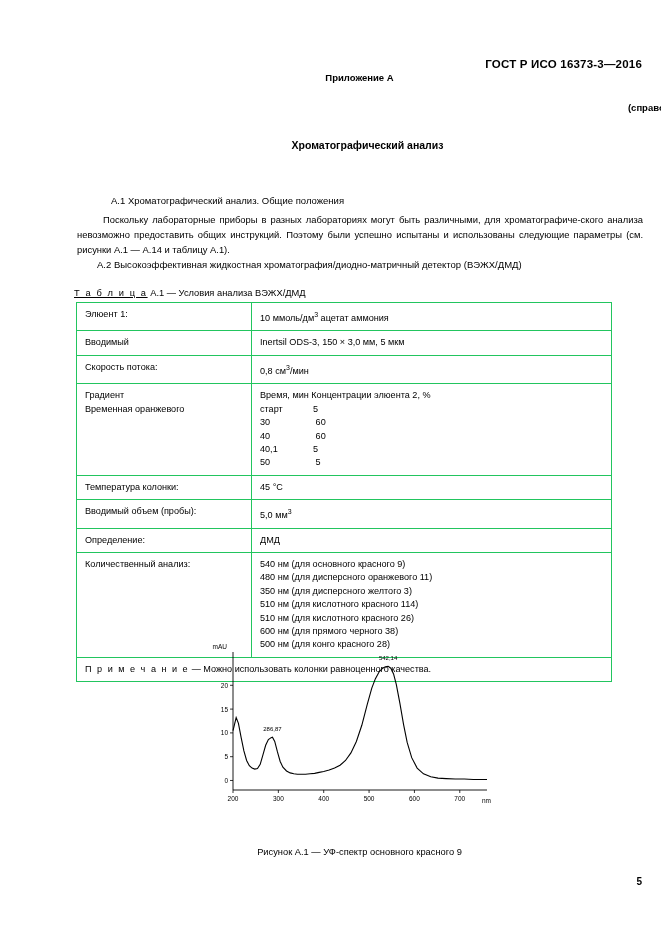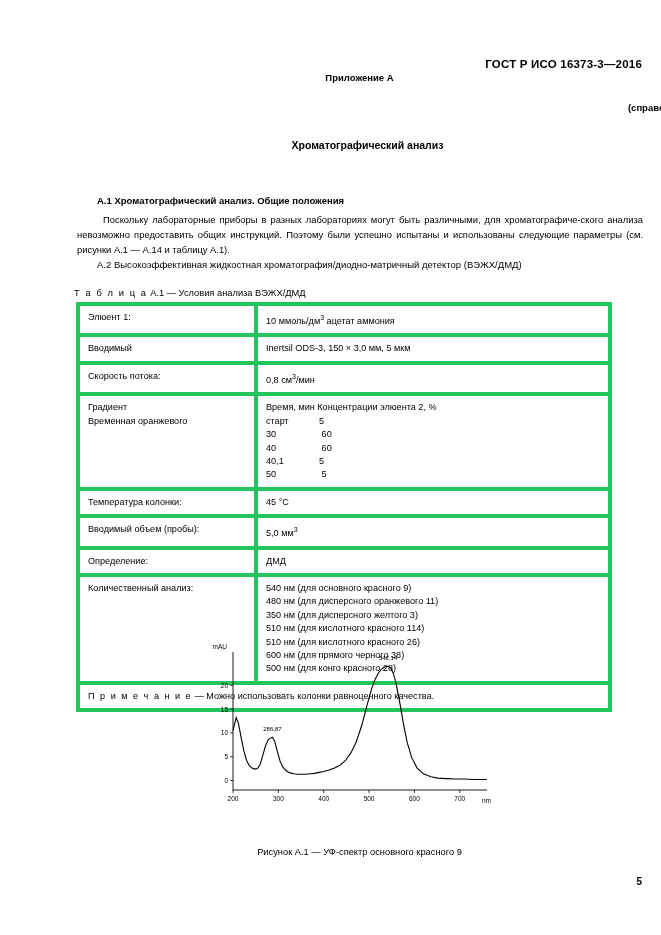--- a/index.html
+++ b/index.html
@@ -49,24 +49,24 @@
   .section-title {
     position: absolute;
     left: 16px; right: 0;
     top: 139px;
     text-align: center;
     font-size: 10.5px;
     font-weight: bold;
   }
   .h-a1 {
     position: absolute;
-    left: 68px;
+    left: 82px;
     top: 195px;
     font-size: 9.5px;
-    font-weight: bold;
+    font-weight: normal;
   }
   .para {
     position: absolute;
     left: 48px;
     width: 566px;
     top: 212px;
     font-size: 9.4px;
     line-height: 15.2px;
     text-align: justify;
     text-indent: 26px;
@@ -79,31 +79,32 @@
     font-weight: normal;
   }
   .table-caption {
     position: absolute;
     left: 45px;
     top: 288px;
     font-size: 9.3px;
   }
   .table-caption .spaced {
     letter-spacing: 1.6px;
+    text-decoration: underline;
   }
   table.params {
     position: absolute;
     left: 47px;
     top: 302px;
     width: 536px;
     border-collapse: collapse;
     font-size: 9.1px;
   }
   table.params td {
-    border: 4px solid #22c55e;
+    border: 1px solid #22c55e;
     padding: 5px 8px 5px 8px;
     vertical-align: top;
     line-height: 13.4px;
   }
   table.params td.label {
     width: 158px;
   }
   .note-row td {
     padding-left: 18px;
   }

